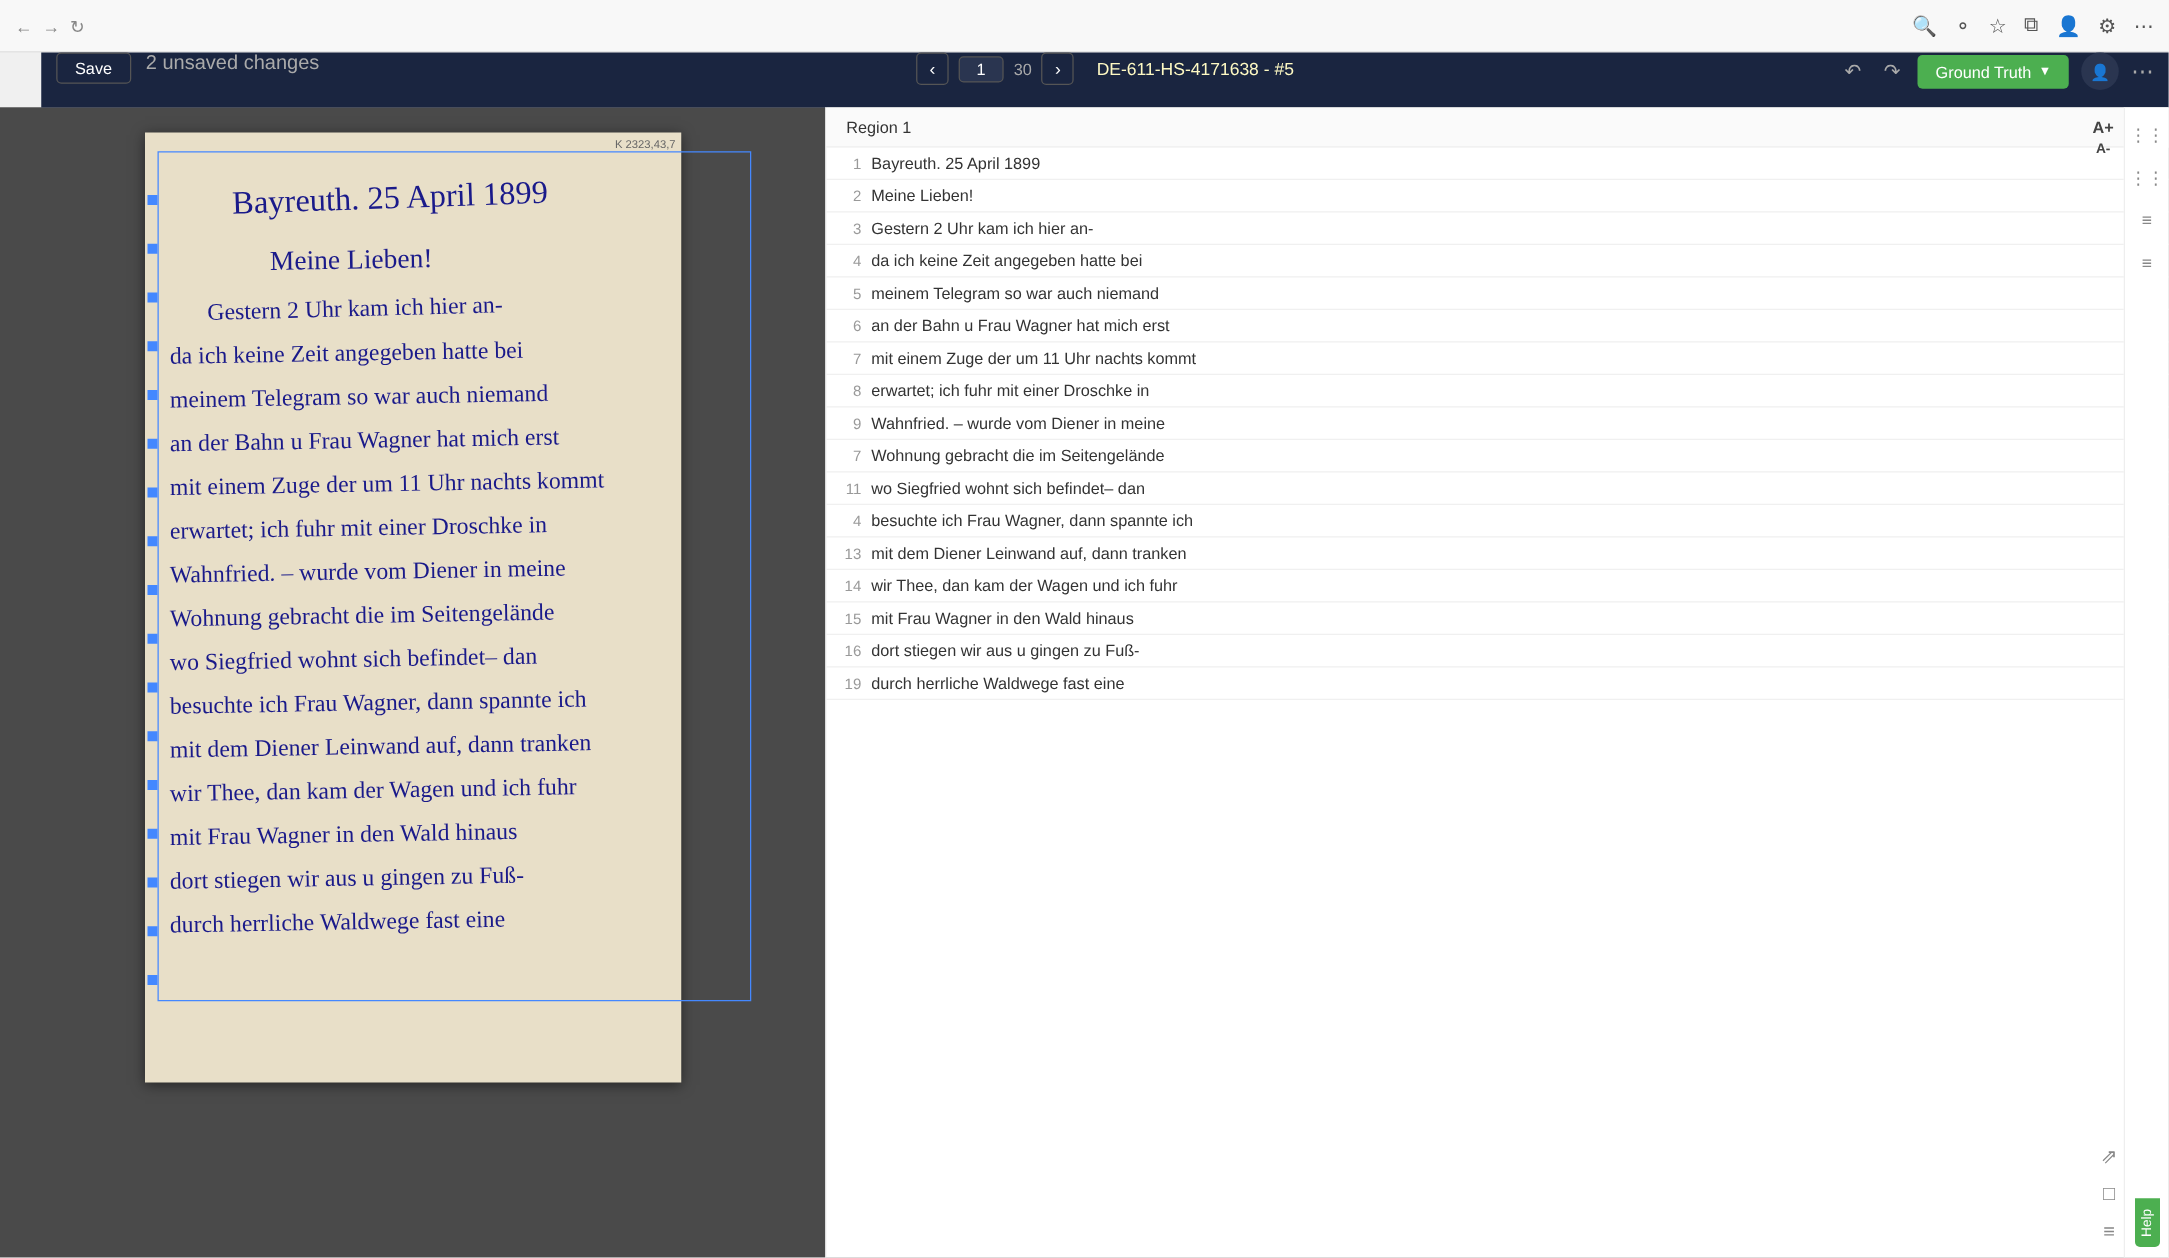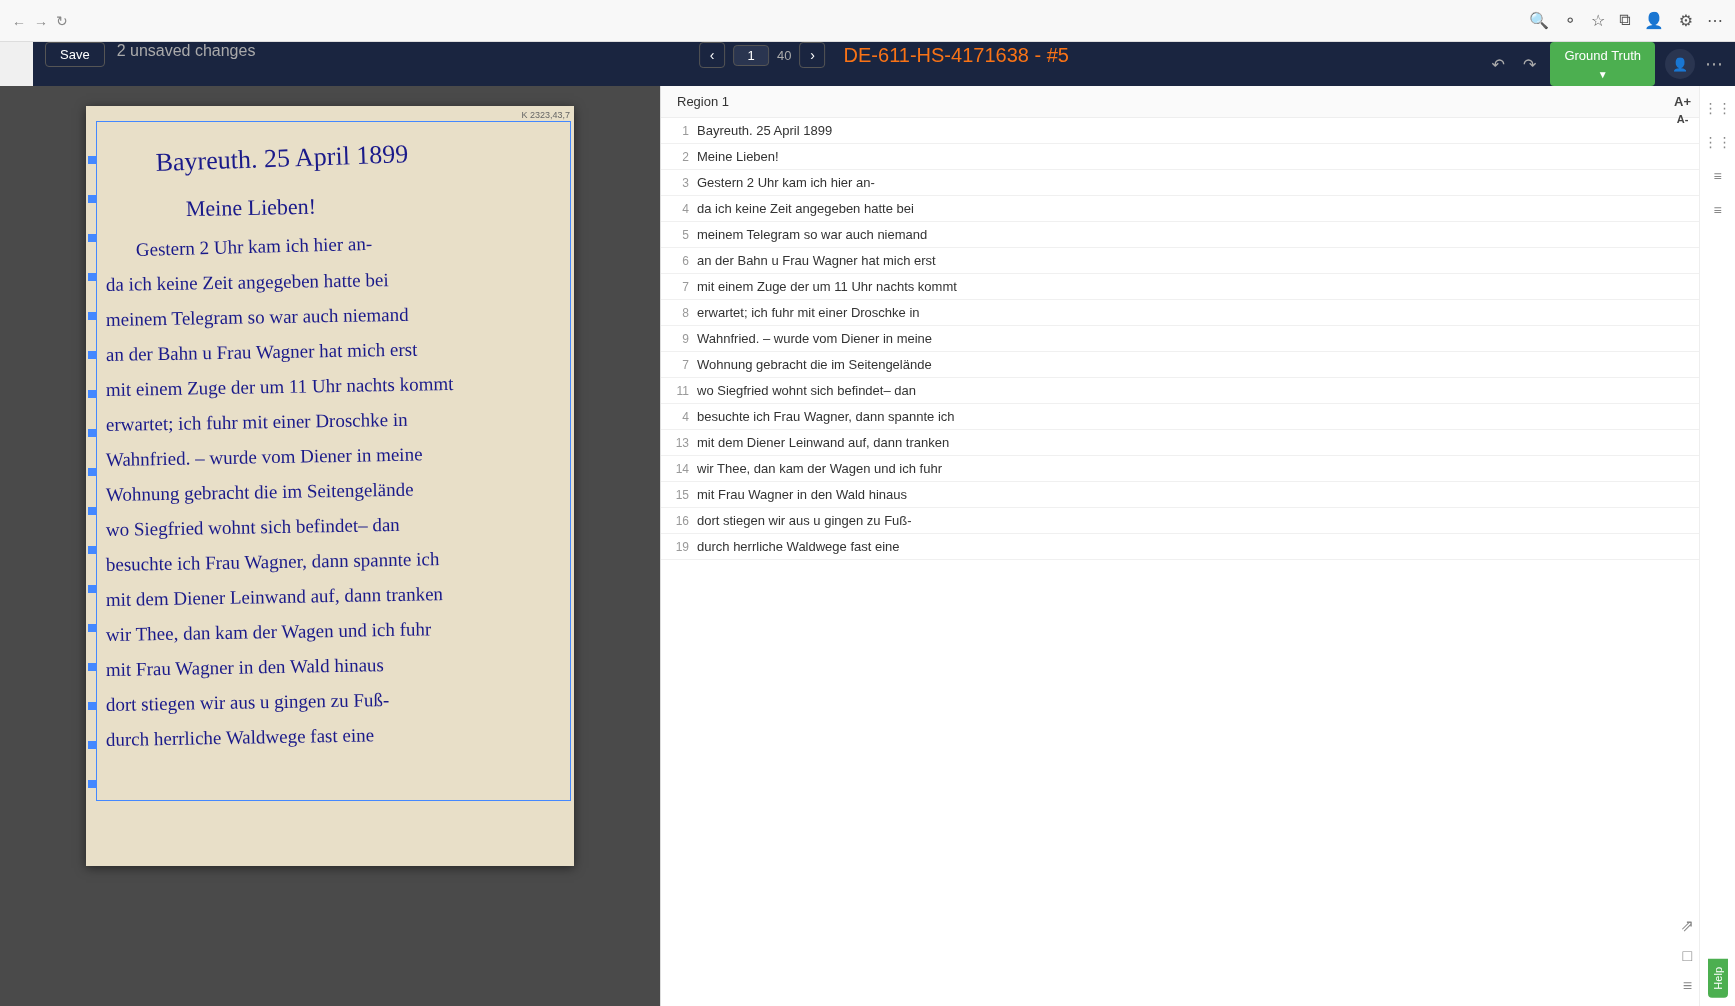--- a/index.html
+++ b/index.html
@@ -117,21 +117,20 @@
       border: none;
       color: white;
       padding: 6px 14px;
       border-radius: 4px;
       cursor: pointer;
       font-size: 13px;
       font-weight: 500;
       display: flex;
       align-items: center;
       gap: 6px;
-      flex-direction: column;
     }
     .ground-truth-btn .dropdown-arrow {
       font-size: 10px;
     }
     .avatar-btn {
       background: #2a3550;
       border: none;
       color: white;
       width: 30px;
       height: 30px;
@@ -159,21 +158,21 @@
       flex: 0 0 660px;
       background: #4a4a4a;
       display: flex;
       align-items: flex-start;
       justify-content: center;
       padding: 20px;
       overflow: hidden;
     }
     .doc-page {
       background: #e8dfc8;
-      width: 488px;
+      width: 429px;
       min-height: 760px;
       position: relative;
       box-shadow: 0 2px 10px rgba(0,0,0,0.5);
       padding: 20px 30px;
     }
     
     .corner-note {
       position: absolute;
       top: 4px;
       right: 4px;
@@ -313,23 +312,23 @@
   </div>
 </div>
 
 <div class="app-toolbar" style="position:relative;">
   <button class="save-btn">Save</button>
   <span class="unsaved-changes">2 unsaved changes</span>
 
   <div class="doc-title-center">
     <button class="nav-btn">‹</button>
     <input class="page-input" type="text" value="1" style="">
-    <span class="page-total">40</span>
+    <span class="page-total">30</span>
     <button class="nav-btn">›</button>
-    <span style="color:#f97316; font-size:20px; margin-left:10px;">DE-611-HS-4171638 - #5</span>
+    <span style="color:#fef9c3; font-size:14px; margin-left:10px;">DE-611-HS-4171638 - #5</span>
   </div>
 
   <div class="toolbar-right">
     <button class="undo-btn">↶</button>
     <button class="redo-btn">↷</button>
     <button class="ground-truth-btn">
       <span>Ground Truth</span>
       <span class="dropdown-arrow">▼</span>
     </button>
     <button class="avatar-btn">👤</button>

